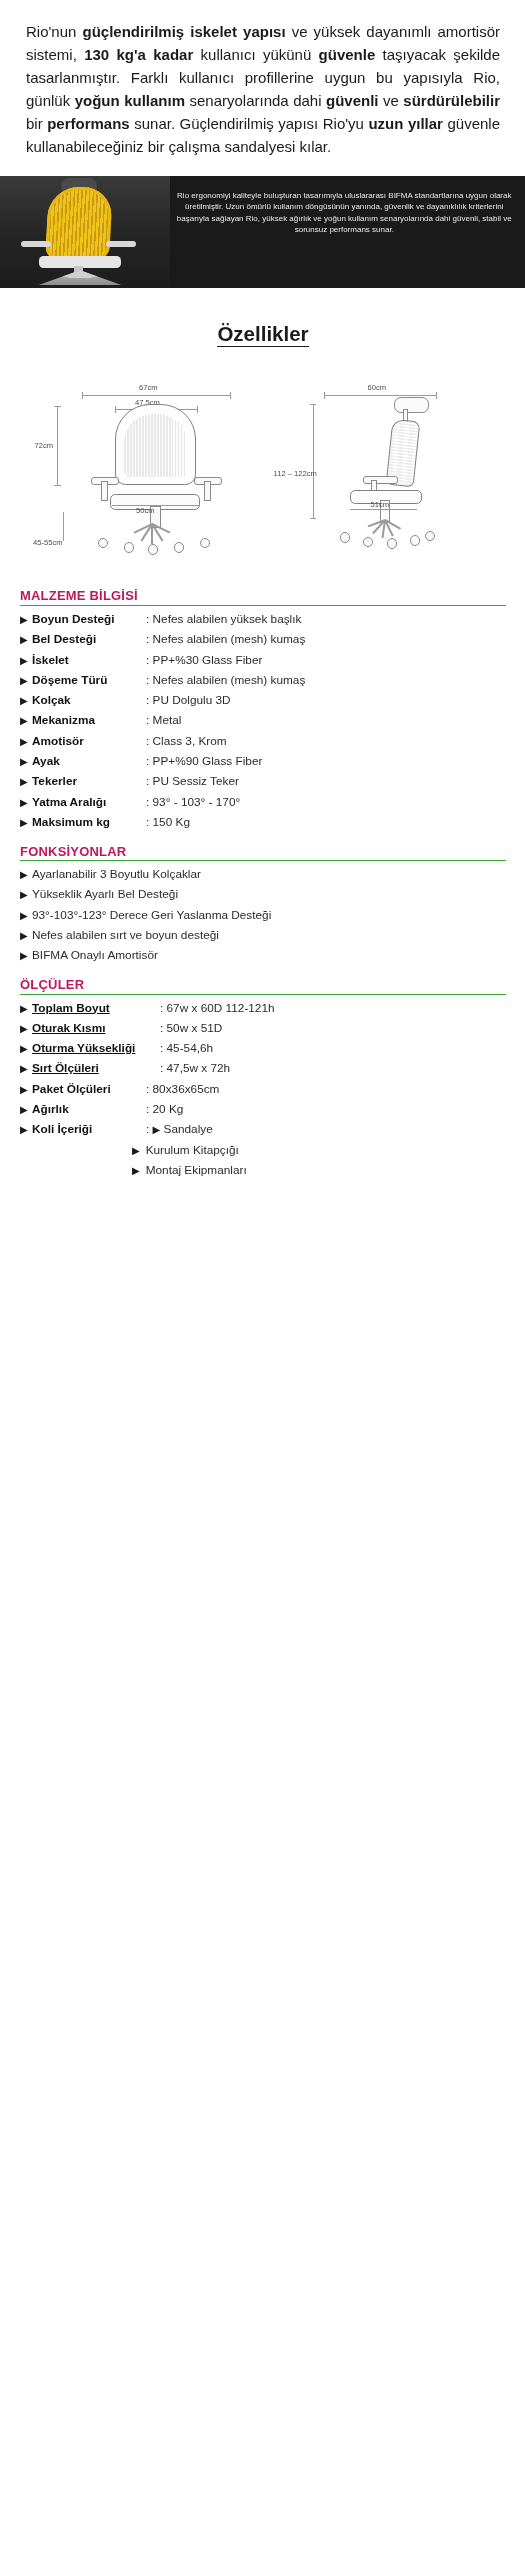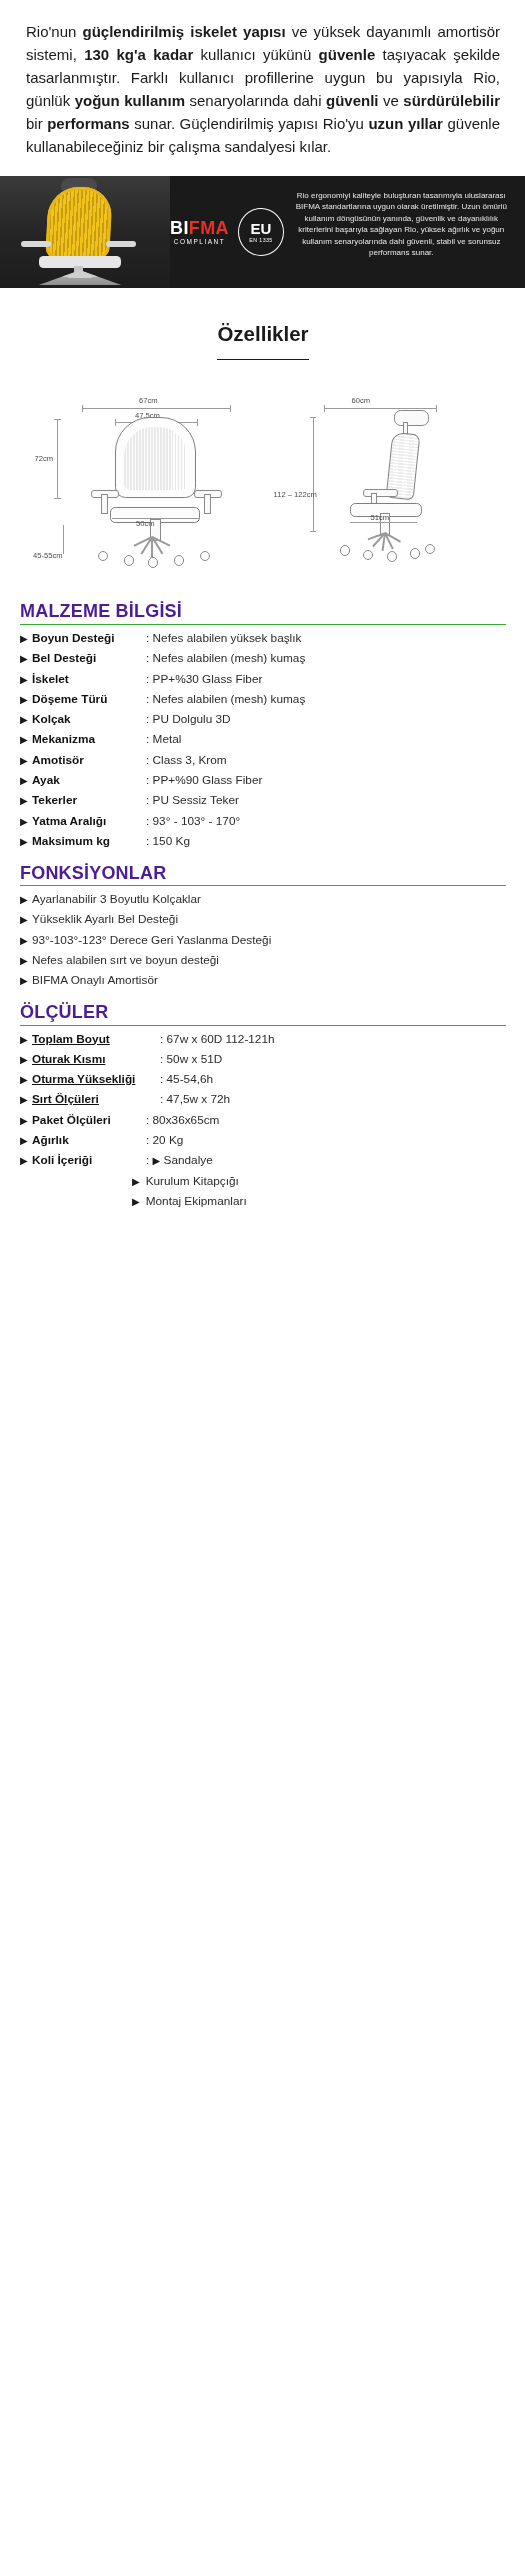--- a/index.html
+++ b/index.html
@@ -161,21 +161,21 @@
   
   .section-title {
     text-align: center;
     font-size: 20.5px;
     color: #1b1b1b;
     padding: 16.7px 0 4.6px 0;
     position: relative;
   }
   .section-title span {
     display: inline-block;
-    padding-bottom: 13px;
+    padding-bottom: 0;
     border-bottom: 1.5px solid #1b1b1b;
   }
 
   
   .dims {
     display: flex;
     padding: 9px 18px 6px 18px;
     gap: 3px;
   }
   .dim-box {
@@ -356,23 +356,23 @@
     border: 0.9px solid #8a8a8a;
     border-radius: 50%;
     background: #fbfbfb;
   }
 
   
   .specs {
     padding: 12px 20px 0 20px;
   }
   .spec-head {
-    font-size: 18px;
+    font-size: 13px;
     font-weight: bold;
-    color: #4c1d95;
+    color: #be185d;
     letter-spacing: 0.2px;
     margin: 13.7px 0 6px 0;
     border-bottom: 1.1px solid #39a935;
     padding-bottom: 1.5px;
   }
   .spec-head.first { margin-top: 3px; }
   .row {
     display: flex;
     align-items: baseline;
     margin: 0 0 5.3px 0;
@@ -439,30 +439,20 @@
     <div class="banner-photo">
       <div class="chair-head"></div>
       <div class="chair-back"></div>
       <div class="chair-arm-l"></div>
       <div class="chair-arm-r"></div>
       <div class="chair-seat"></div>
       <div class="pole"></div>
       <div class="chair-base"></div>
     </div>
 
-    <div class="banner-badges">
-      <div class="bifma">
-        <div class="b1"><span>BI</span><span class="red">FMA</span></div>
-        <div class="b2">COMPLIANT</div>
-      </div>
-      <div class="eu-badge">
-        <div class="e1">EU</div>
-        <div class="e2">EN 1335</div>
-      </div>
-    </div>
 
     <div class="banner-text">Rio ergonomiyi kaliteyle buluşturan tasarımıyla uluslararası BIFMA standartlarına uygun olarak üretilmiştir. Uzun ömürlü kullanım döngüsünün yanında, güvenlik ve dayanıklılık kriterlerini başarıyla sağlayan Rio, yüksek ağırlık ve yoğun kullanım senaryolarında dahi güvenli, stabil ve sorunsuz performans sunar.</div>
   </section>
 
   <h2 class="section-title">
     <span>Özellikler</span>
   </h2>
 
   <section class="dims">
 
@@ -510,21 +500,21 @@
 
       <div class="gline v1px" style="left:30px; top:135px; height:29px;"></div>
       <div class="dim-lbl" style="left:0px; top:161px;">45-55cm</div>
     </div>
 
     <div class="dim-box">
 
       <div class="gline h1px" style="left:44px; top:18px; width:112px;"></div>
       <div class="gline v1px" style="left:44px; top:15px; height:6.8px;"></div>
       <div class="gline v1px" style="left:156px; top:15px; height:6.8px;"></div>
-      <div class="dim-lbl" style="left:72px; top:6px;">60cm</div>
+      <div class="dim-lbl" style="left:88px; top:6px;">60cm</div>
 
       <div class="chairB">
         <div class="head"></div>
         <div class="headstem"></div>
         <div class="back"></div>
         <div class="arm"></div>
         <div class="armp"></div>
         <div class="seat"></div>
         <div class="pole"></div>
         <div class="base">
@@ -537,21 +527,21 @@
           <div class="caster" style="left:23px; top:16.7px;"></div>
           <div class="caster" style="left:47px; top:18px;"></div>
           <div class="caster" style="left:70px; top:15px;"></div>
           <div class="caster" style="left:85px; top:10.6px;"></div>
         </div>
       </div>
 
       <div class="gline v1px" style="left:33px; top:27px; height:114px;"></div>
       <div class="gline h1px" style="left:30px; top:27px; width:6.8px;"></div>
       <div class="gline h1px" style="left:30px; top:141px; width:6.8px;"></div>
-      <div class="dim-lbl" style="left:-6px; top:100px;text-align:right;">112 – 122cm</div>
+      <div class="dim-lbl" style="left:-6px; top:92px;text-align:right;">112 – 122cm</div>
 
       <div class="gline h1px" style="left:70px; top:132px; width:67px;"></div>
       <div class="dim-lbl" style="left:91px; top:123px;">51cm</div>
     </div>
   </section>
 
   <section class="specs">
 
     <h3 class="spec-head first">MALZEME BİLGİSİ</h3>
 

